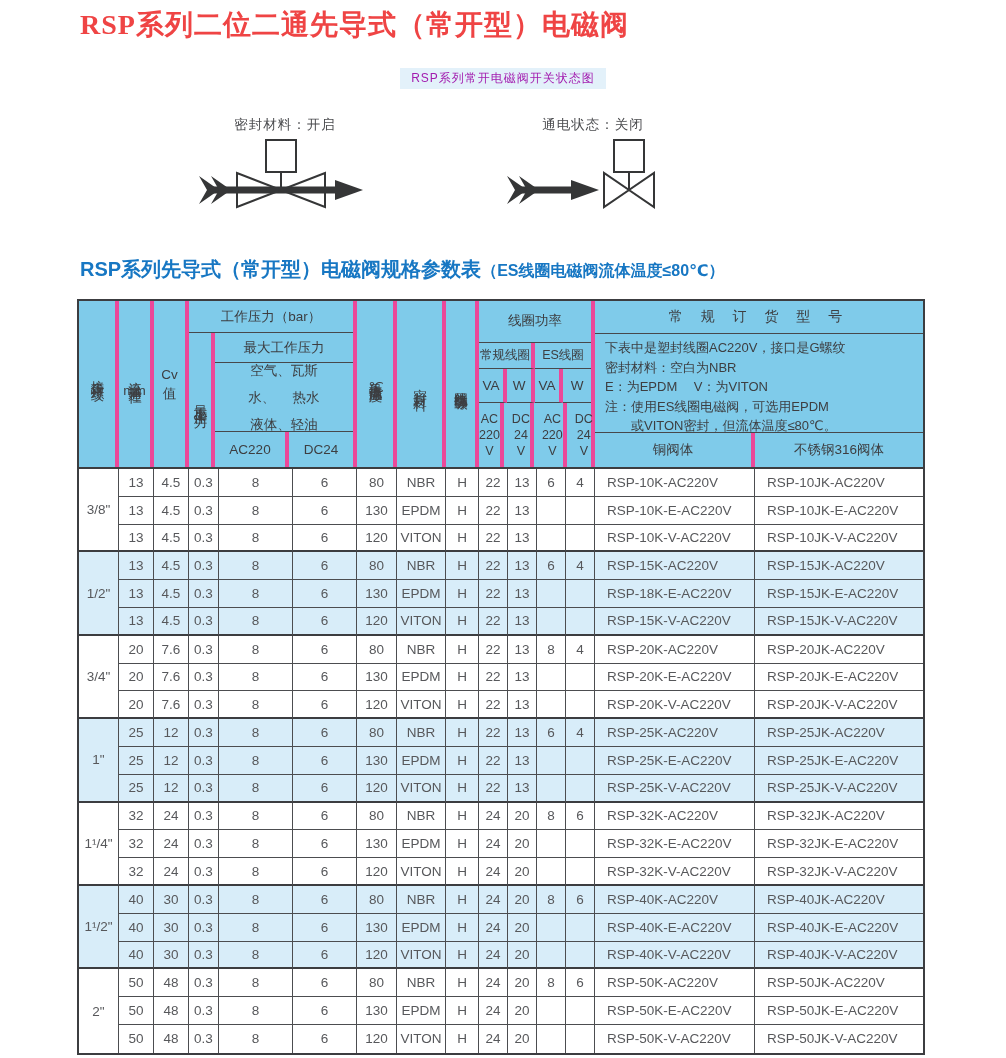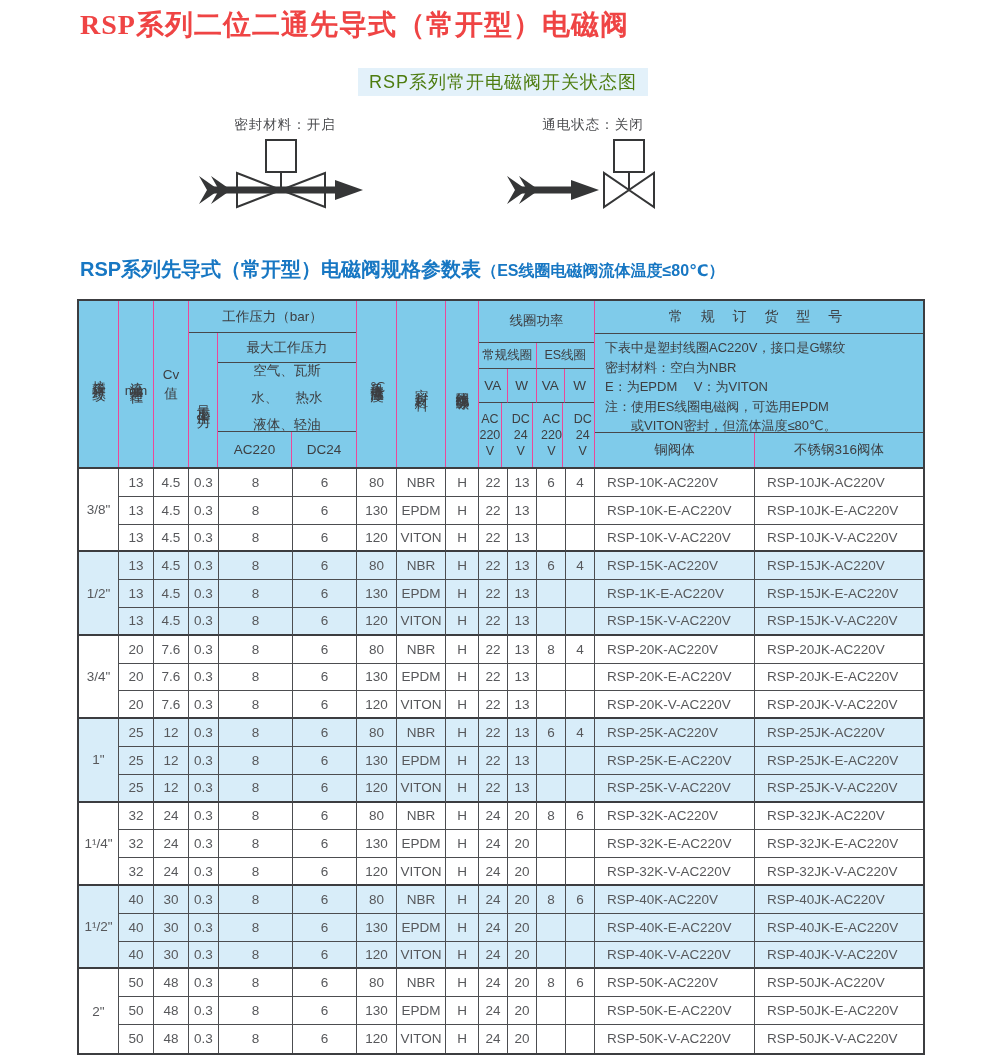--- a/index.html
+++ b/index.html
@@ -8,21 +8,21 @@
     font-family:"Liberation Sans","DejaVu Sans",sans-serif;
     color:#57585b;overflow:hidden;
   }
   .page-title{
     position:absolute;left:80px;top:6px;
     font-family:"Liberation Serif","DejaVu Serif",serif;
     font-size:28px;font-weight:700;color:#ef4444;letter-spacing:1px;white-space:nowrap;
   }
   .subtitle-wrap{position:absolute;left:0;top:68px;width:1006px;text-align:center;}
   .subtitle{
-    display:inline-block;font-size:18px;color:#4d7c0f;
+    display:inline-block;font-size:12px;color:#a21caf;
     background:#e3f1fa;padding:2px 11px;letter-spacing:1px;
   }
   .diag{position:absolute;width:190px;text-align:center;}
   .diag-left{left:190px;top:116px;}
   .diag-right{left:498px;top:116px;}
   .diag-label{font-size:13.5px;color:#4a4b4e;letter-spacing:1px;margin-bottom:4px;}
   .diag svg{display:block;margin:0 auto;}
   .tbl-title{
     position:absolute;left:80px;top:256px;white-space:nowrap;
     color:#1777c3;font-weight:700;
@@ -33,21 +33,21 @@
   .tbl{
     position:absolute;left:77px;top:299px;width:848px;
     border:2px solid #3c3d40;box-sizing:border-box;background:#fff;
   }
   .thead{
     height:168px;display:flex;background:#7fcbea;color:#3d3e41;
     border-bottom:2px solid #3c3d40;box-sizing:border-box;
   }
   .thead *{box-sizing:border-box;}
   .hcol{height:100%;}
-  .br{border-right:1px solid #ec4899;}
+  .br{border-right:4px solid #ec4899;}
   .bb{border-bottom:1px solid #47484b;}
   .cc{display:flex;align-items:center;justify-content:center;text-align:center;}
   .vtext{
     writing-mode:vertical-lr;text-orientation:upright;
     letter-spacing:3px;font-size:13.5px;
   }
   .stack{display:flex;flex-direction:column;align-items:center;justify-content:center;}
   .pre{white-space:pre-wrap;}
   .fs13{font-size:13.5px;}
   .fs12{font-size:12.5px;}
@@ -271,21 +271,21 @@
       <div class="bcell hl" data-name="cell-minp">0.3</div>
       <div class="bcell hl" data-name="cell-ac220">8</div>
       <div class="bcell hl" data-name="cell-dc24">6</div>
       <div class="bcell hl" data-name="cell-temp">130</div>
       <div class="bcell hl" data-name="cell-seal">EPDM</div>
       <div class="bcell hl" data-name="cell-ins">H</div>
       <div class="bcell hl" data-name="cell-nva">22</div>
       <div class="bcell hl" data-name="cell-nw">13</div>
       <div class="bcell hl" data-name="cell-esva"></div>
       <div class="bcell hl" data-name="cell-esw"></div>
-      <div class="bcell hl model" data-name="cell-copper">RSP-1K-E-AC220V</div>
+      <div class="bcell hl model" data-name="cell-copper">RSP-18K-E-AC220V</div>
       <div class="bcell hl model" data-name="cell-ss">RSP-15JK-E-AC220V</div>
       <div class="bcell hl gend" data-name="cell-dn">13</div>
       <div class="bcell hl gend" data-name="cell-cv">4.5</div>
       <div class="bcell hl gend" data-name="cell-minp">0.3</div>
       <div class="bcell hl gend" data-name="cell-ac220">8</div>
       <div class="bcell hl gend" data-name="cell-dc24">6</div>
       <div class="bcell hl gend" data-name="cell-temp">120</div>
       <div class="bcell hl gend" data-name="cell-seal">VITON</div>
       <div class="bcell hl gend" data-name="cell-ins">H</div>
       <div class="bcell hl gend" data-name="cell-nva">22</div>

